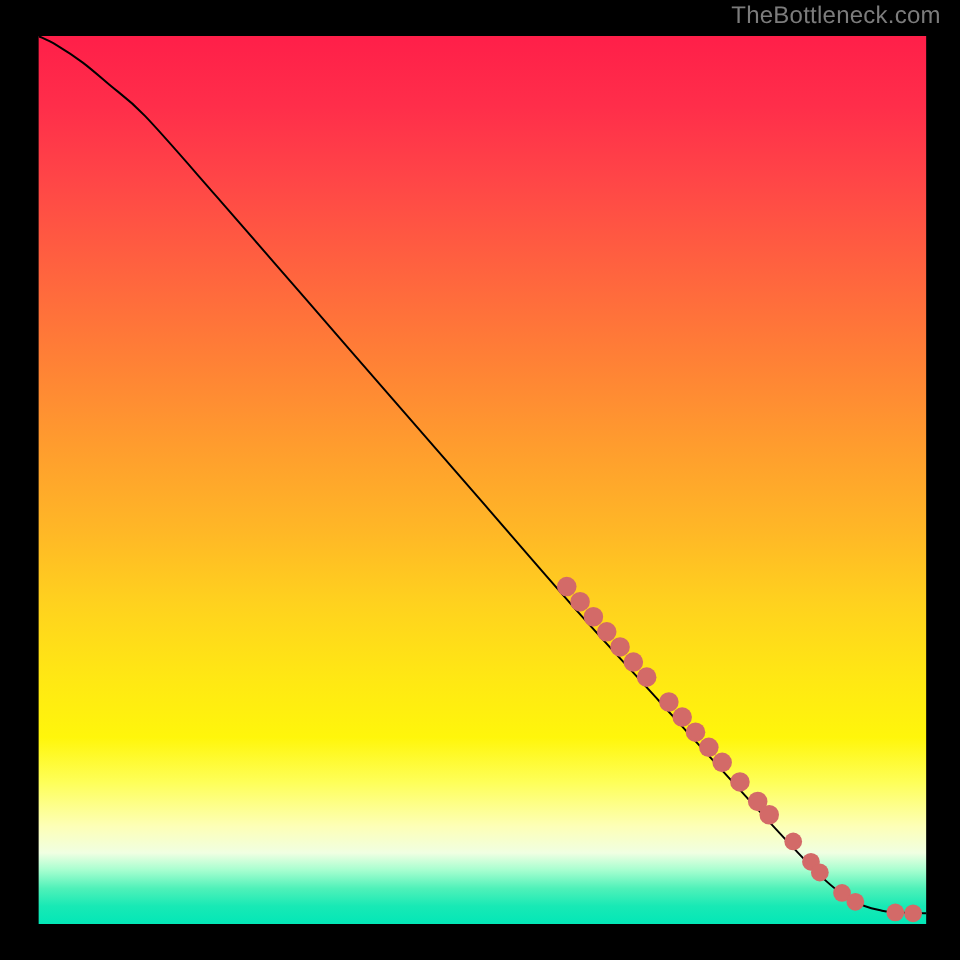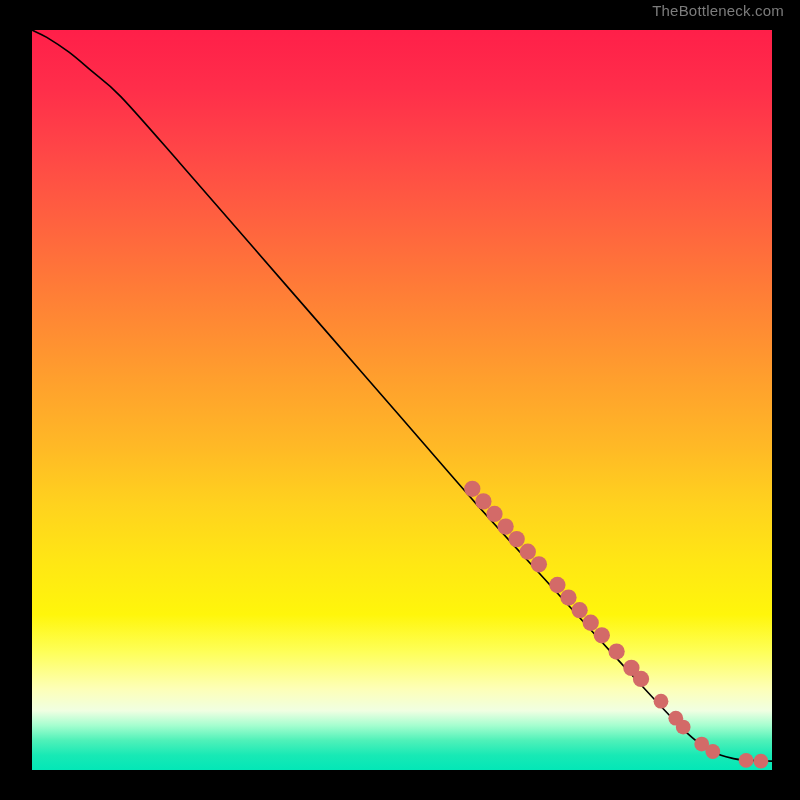--- a/index.html
+++ b/index.html
@@ -14,21 +14,21 @@
   .stage {
     position: relative;
     width: 800px;
     height: 800px;
   }
   .watermark {
     position: absolute;
     top: 2px;
     right: 16px;
     color: #7c7c7c;
-    font-size: 15px;
+    font-size: 20px;
     letter-spacing: 0.2px;
     z-index: 10;
   }
   .plot {
     position: absolute;
     left: 32px;
     top: 30px;
     width: 740px;
     height: 740px;
     overflow: hidden;

